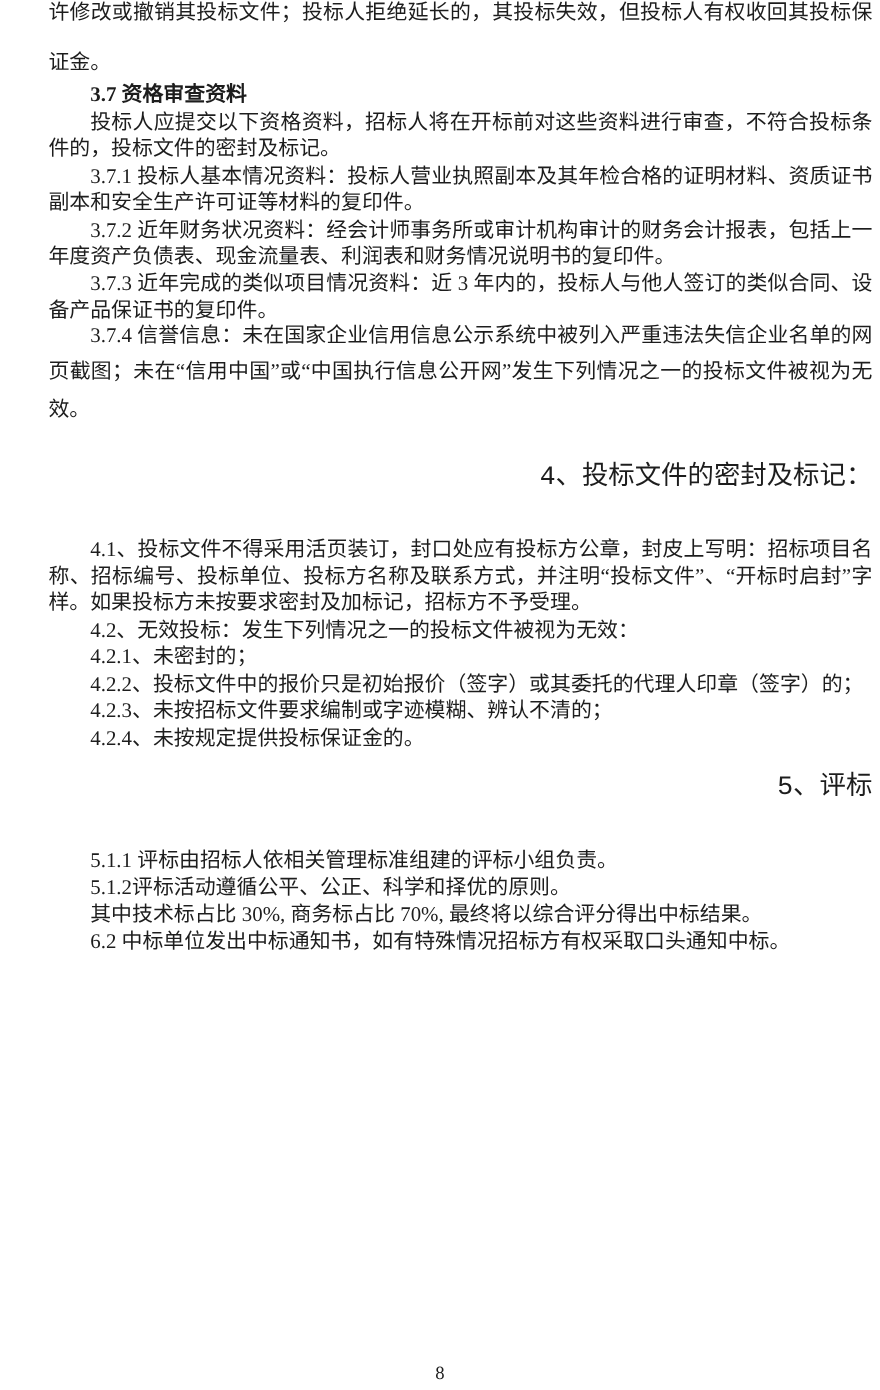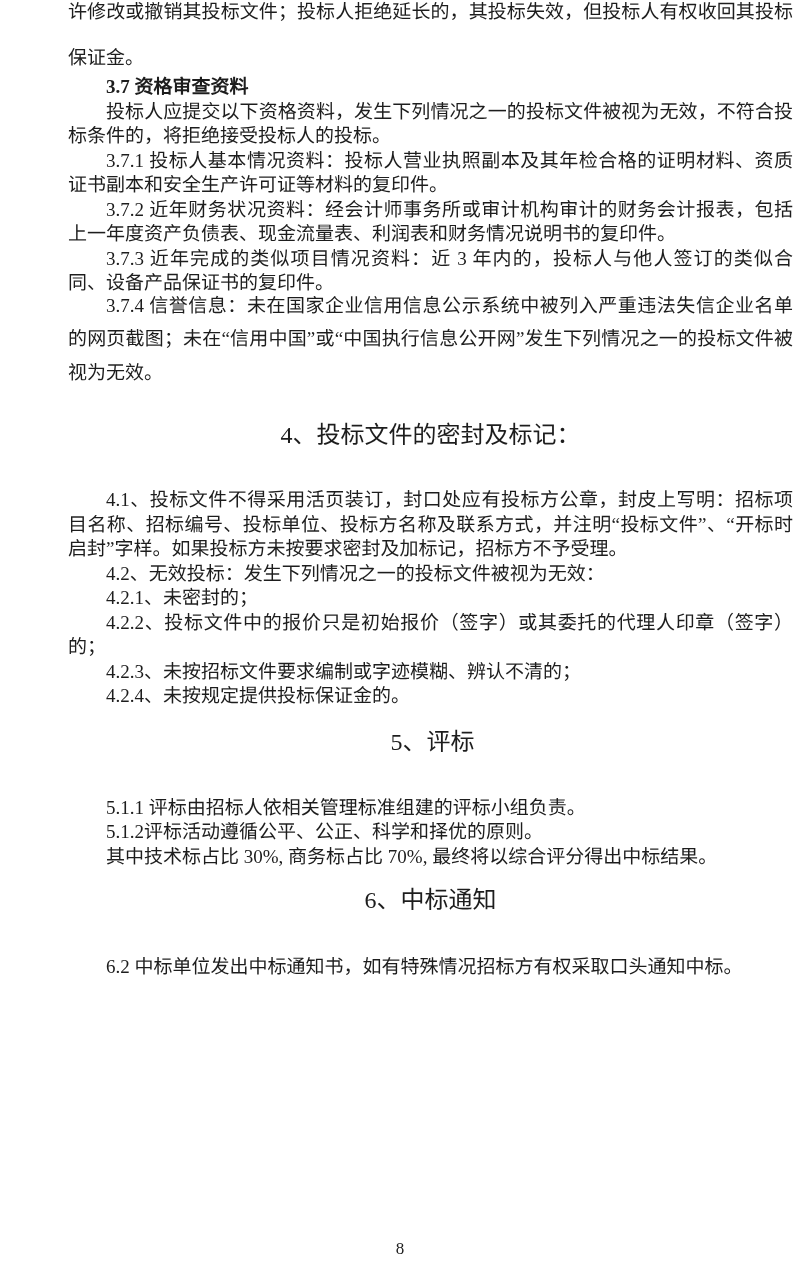--- a/index.html
+++ b/index.html
@@ -5,21 +5,21 @@
   html, body { margin: 0; padding: 0; }
   body { background: #ffffff; }
 
   .page {
     position: relative;
     width: 800px;
     height: 1264px;
     margin: 0;
     background: #ffffff;
     box-sizing: border-box;
-    padding: 0 7px 0 68px;
+    padding: 0 7px 0 44px;
     overflow: hidden;
     font-family: "Liberation Serif", "DejaVu Serif", serif;
     color: #1d1d1d;
   }
 
   .para {
     margin: 0;
     font-size: 19px;
     line-height: 24.5px;
     text-align: justify;
@@ -36,22 +36,23 @@
   }
   .para.wide {             
     line-height: 33.5px;
     margin-top: -7px;
   }
 
   .heading {
     font-size: 24px;
     font-weight: normal;
     line-height: 30px;
-    text-align: center;
+    text-align: right;
     text-indent: 0;
+    font-family: Liberation Mono, monospace;
   }
   .heading.heading-1 { margin: 31px 0 38px 0; }
   .heading.heading-2 { margin: 18px 0 39px 4px; }
   .heading.heading-3 { margin: 16px 0 40px 0; }
 
   .page-number {
     position: absolute;
     left: 0;
     right: 0;
     bottom: 6px;
@@ -61,33 +62,32 @@
     color: #1d1d1d;
   }
 </style>
 </head>
 <body>
 
 <div class="page">
   <div>
       <p class="para continuation">许修改或撤销其投标文件；投标人拒绝延长的，其投标失效，但投标人有权收回其投标保证金。</p>
       <p class="para subheading">3.7 资格审查资料</p>
-      <p class="para">投标人应提交以下资格资料，发生下列情况之一的投标文件被视为无效，不符合投标条件的，将拒绝接受投标人的投标。</p>
+      <p class="para">投标人应提交以下资格资料，招标人将在开标前对这些资料进行审查，不符合投标条件的，投标文件的密封及标记。</p>
       <p class="para">3.7.1 投标人基本情况资料：投标人营业执照副本及其年检合格的证明材料、资质证书副本和安全生产许可证等材料的复印件。</p>
       <p class="para">3.7.2 近年财务状况资料：经会计师事务所或审计机构审计的财务会计报表，包括上一年度资产负债表、现金流量表、利润表和财务情况说明书的复印件。</p>
       <p class="para">3.7.3 近年完成的类似项目情况资料：近 3 年内的，投标人与他人签订的类似合同、设备产品保证书的复印件。</p>
       <p class="para wide">3.7.4 信誉信息：未在国家企业信用信息公示系统中被列入严重违法失信企业名单的网页截图；未在“信用中国”或“中国执行信息公开网”发生下列情况之一的投标文件被视为无效。</p>
       <h2 class="heading heading-1">4、投标文件的密封及标记：</h2>
       <p class="para">4.1、投标文件不得采用活页装订，封口处应有投标方公章，封皮上写明：招标项目名称、招标编号、投标单位、投标方名称及联系方式，并注明“投标文件”、“开标时启封”字样。如果投标方未按要求密封及加标记，招标方不予受理。</p>
       <p class="para">4.2、无效投标：发生下列情况之一的投标文件被视为无效：</p>
       <p class="para">4.2.1、未密封的；</p>
       <p class="para">4.2.2、投标文件中的报价只是初始报价（签字）或其委托的代理人印章（签字）的；</p>
       <p class="para">4.2.3、未按招标文件要求编制或字迹模糊、辨认不清的；</p>
       <p class="para">4.2.4、未按规定提供投标保证金的。</p>
       <h2 class="heading heading-2">5、评标</h2>
       <p class="para">5.1.1 评标由招标人依相关管理标准组建的评标小组负责。</p>
       <p class="para">5.1.2评标活动遵循公平、公正、科学和择优的原则。</p>
       <p class="para">其中技术标占比 30%, 商务标占比 70%, 最终将以综合评分得出中标结果。</p>
-      <h2 class="heading heading-3">6、中标通知</h2>
       <p class="para">6.2 中标单位发出中标通知书，如有特殊情况招标方有权采取口头通知中标。</p>
     </div>
   <div class="page-number">8</div>
 </div>
 
 </body></html>

